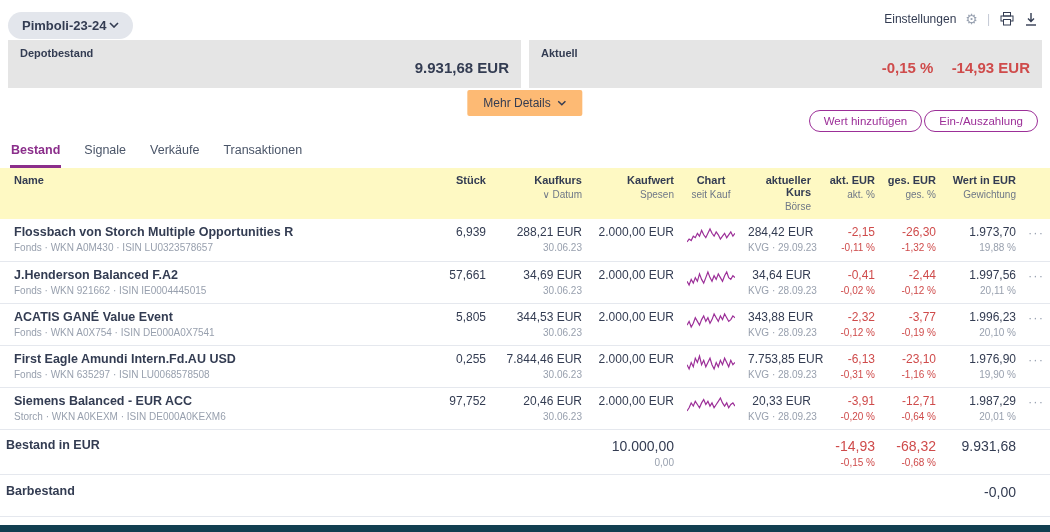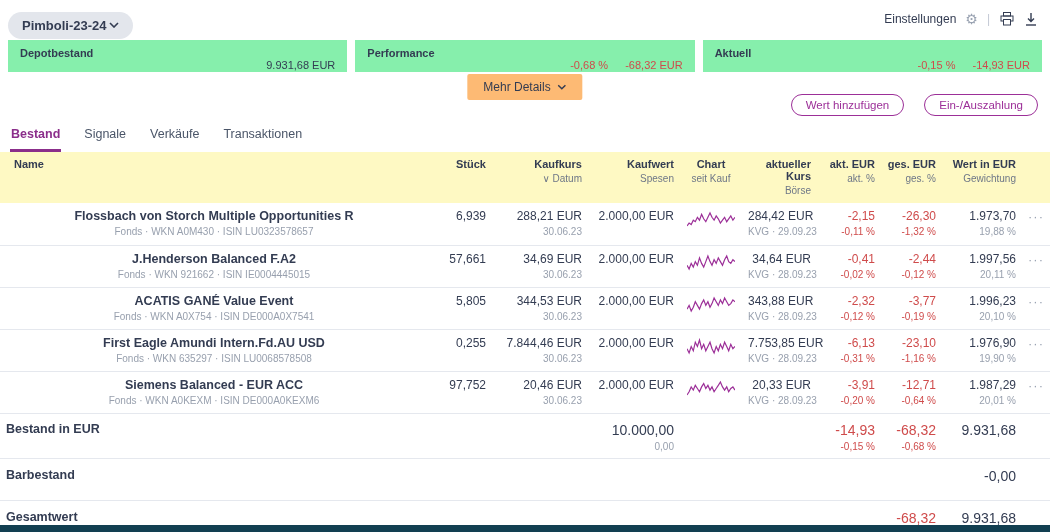--- a/index.html
+++ b/index.html
@@ -22,56 +22,56 @@
     font-size: 13px; font-weight: bold; color: #333c52;
     display: inline-flex; align-items: center; gap: 2px; cursor: pointer; margin-top: 12px;
   }
   .topbar-right { display: flex; align-items: center; gap: 9px; font-size: 12px; color: #333c52; }
   .gear-glyph { color: #9aa3b2; font-size: 14px; }
   .sep { color: #c3c9d4; }
   .icon-btn { display: inline-flex; align-items: center; cursor: pointer; }
   
   .cards { display: flex; gap: 8px; padding: 2px 8px 0 8px; }
   .card {
-    flex: 1; background: #86efac; height: 32px; padding: 7px 12px 6px 12px;
+    flex: 1; background: #e5e5e5; height: 48px; padding: 7px 12px 6px 12px;
     display: flex; flex-direction: column; 
   }
   .card-label { font-size: 11px; font-weight: bold; color: #333c52; }
-  .card-values { text-align: right; font-size: 11px; color: #333c52; }
+  .card-values { text-align: right; font-size: 15px; color: #333c52; font-weight: bold; }
   .card-values .pct { margin-right: 14px; }
   
   .controls { position: relative; height: 46px; }
   .details-btn {
     position: absolute; left: 50%; transform: translateX(-50%); top: 2px;
     background: #fdba74; border: none; padding: 6px 16px; font-size: 12px;
     font-family: inherit; color: #333c52; cursor: pointer;
     display: inline-flex; align-items: center; gap: 7px; border-radius: 2px;
   }
-  .action-btns { position: absolute; right: 12px; bottom: 2px; display: flex; gap: 20px; }
+  .action-btns { position: absolute; right: 12px; bottom: 2px; display: flex; gap: 2px; }
   .pill-btn {
     background: #ffffff; border: 1px solid #9c2f98; color: #9c2f98;
     border-radius: 14px; padding: 4px 14px; font-size: 11.5px;
     font-family: inherit; cursor: pointer; white-space: nowrap;
   }
   
   .tabs { display: flex; gap: 22px; padding: 6px 0 0 10px; height: 34px; align-items: flex-end; }
   .tab { font-size: 12.5px; color: #4a5568; padding: 0 1px 8px 1px; cursor: pointer; border-bottom: 3px solid transparent; }
   .tab.active { color: #8b2e8b; font-weight: bold; border-bottom-color: #8b2e8b; }
   
   table { width: 1050px; border-collapse: collapse; table-layout: fixed; }
   thead th {
     background: #fef9c3; text-align: right; vertical-align: top;
     padding: 6px 6px 7px 6px; font-weight: normal;
   }
   thead th.col-name { text-align: left; padding-left: 14px; }
   thead th.col-chart { text-align: center; }
   .h1 { display: block; font-size: 11px; font-weight: bold; color: #333c52; }
   .h2 { display: block; font-size: 10px; color: #6e7787; margin-top: 3px; }
   tbody td { padding: 6px 6px; text-align: right; vertical-align: top; border-bottom: 1px solid #e5e8ee; }
-  tbody td.cell-name { text-align: center; padding-left: 14px; }
+  tbody td.cell-name { text-align: left; padding-left: 14px; }
   tbody td.cell-chart { text-align: center; padding-top: 8px; }
   tbody tr { height: 42px; }
   .main { display: block; font-size: 12px; color: #333c52; white-space: nowrap; }
   .sub { display: block; font-size: 10px; color: #98a0ae; margin-top: 3px; white-space: nowrap; }
   .pos-name { display: block; font-size: 12.5px; font-weight: bold; color: #333c52; white-space: nowrap; overflow: hidden; }
   .neg { color: #cf4b4b !important; }
   .menu-dots { color: #9aa3b2; font-size: 13px; letter-spacing: 1px; cursor: pointer; }
   
   tbody.totals tr.bestand td { border-top: 1px solid #7d8696; border-bottom: 1px solid #e5e8ee; padding-top: 8px; }
   tbody.totals td { border-bottom: 1px solid #e5e8ee; }
@@ -115,27 +115,20 @@
 </div>
 
 <div class="cards">
   <div class="card">
     <div class="card-label">Depotbestand</div>
     <div class="card-values">
       <span>9.931,68 EUR</span>
     </div>
   </div>
   <div class="card">
-    <div class="card-label">Performance</div>
-    <div class="card-values">
-      <span class="pct neg">-0,68 %</span>
-      <span class="neg">-68,32 EUR</span>
-    </div>
-  </div>
-  <div class="card">
     <div class="card-label">Aktuell</div>
     <div class="card-values">
       <span class="pct neg">-0,15 %</span>
       <span class="neg">-14,93 EUR</span>
     </div>
   </div>
 </div>
 
 <div class="controls">
   <button class="details-btn">
@@ -356,21 +349,21 @@
     <td>
           <span class="main">1.976,90</span>
           <span class="sub">19,90 %</span>
         </td>
     <td><span class="menu-dots">···</span></td>
   </tr>
 
   <tr>
     <td class="cell-name">
       <span class="pos-name">Siemens Balanced - EUR ACC</span>
-      <span class="sub">Fonds · WKN A0KEXM · ISIN DE000A0KEXM6</span>
+      <span class="sub">Storch · WKN A0KEXM · ISIN DE000A0KEXM6</span>
     </td>
     <td>
           <span class="main">97,752</span>
         </td>
     <td>
           <span class="main">20,46 EUR</span>
           <span class="sub">30.06.23</span>
         </td>
     <td>
           <span class="main">2.000,00 EUR</span>

